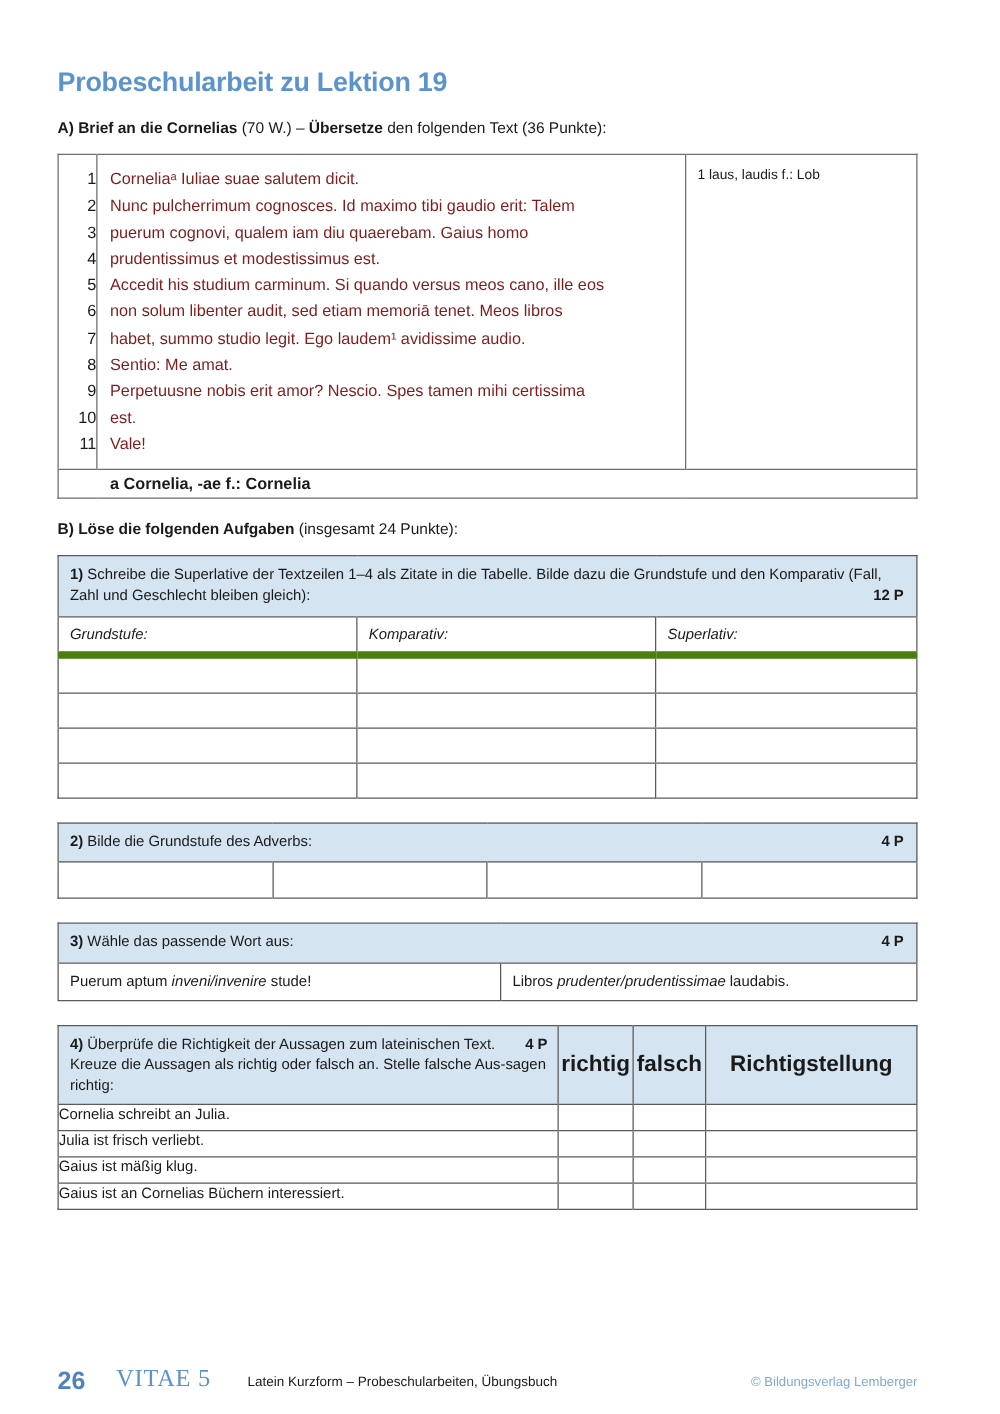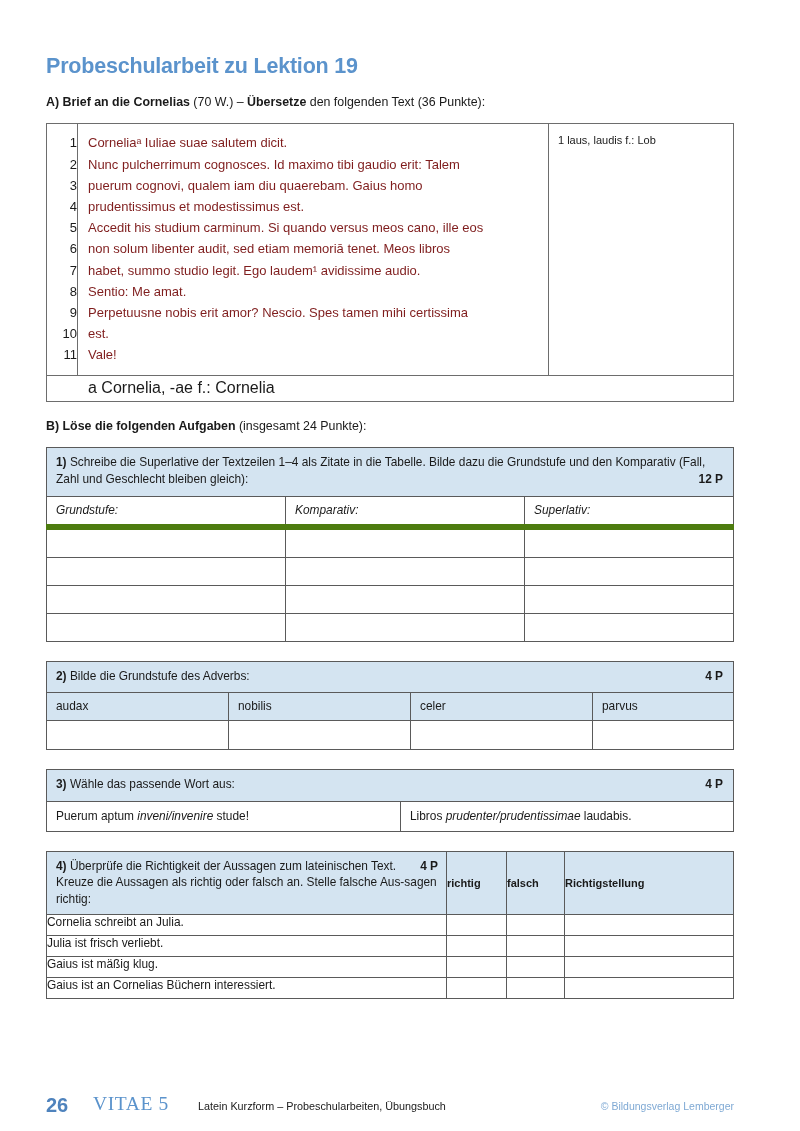--- a/index.html
+++ b/index.html
@@ -85,22 +85,23 @@
   }
   .lnum { color: #1a1a1a; }
   .lline { color: #7f1d1d; }
   .vocab-line {
     font-size: 11px;
     line-height: 16px;
     color: #1a1a1a;
   }
   .latin-foot td {
     padding: 3px 0 4px 41px !important;
-    font-size: 16px;
-    color: #1a1a1a;
+    font-size: 13px;
+    color: #1a1a1a;
+    font-weight: bold;
   }
 
   
   .section-b {
     font-size: 12.4px;
     margin: 17px 0 14px 0;
   }
 
   
   .ex-table {
@@ -180,23 +181,23 @@
     vertical-align: middle;
   }
   .ex4-prompt {
     position: relative;
     padding: 6px 8px 7px 9px;
     font-size: 11.9px;
     line-height: 16.5px;
     color: #1a1a1a;
   }
   .ex4-colhead {
-    text-align: left;
-    font-weight: bold;
-    font-size: 11px;
+    text-align: center;
+    font-weight: bold;
+    font-size: 18px;
     color: #1a1a1a;
   }
   .ex4-row td {
     border-bottom: 1px solid #5a5a5a;
     height: 20px;
     font-size: 11.9px;
     color: #1a1a1a;
   }
   .ex4-row.last td { border-bottom: none; }
   .ex4-stmt { padding: 6px 0 7px 9px; }
@@ -337,26 +338,20 @@
     <table class="ex-table">
       <tbody>
           <tr class="ex-head">
         <td colspan="4">
           <div class="ex-head-inner">
             <span class="pts">4 P</span>
             <b>2)</b><span> Bilde die Grundstufe des Adverbs:</span>
           </div>
         </td>
       </tr>
-      <tr class="ex2-words">
-        <td style="width:172px">audax</td>
-        <td class="vline" style="width:172px">nobilis</td>
-        <td class="vline" style="width:172px">celer</td>
-        <td class="vline">parvus</td>
-      </tr>
       <tr class="blank-row ex2-blank last">
         <td></td>
         <td class="vline"></td>
         <td class="vline"></td>
         <td class="vline"></td>
       </tr>
     </tbody>
       </table>
 
     <table class="ex-table">

